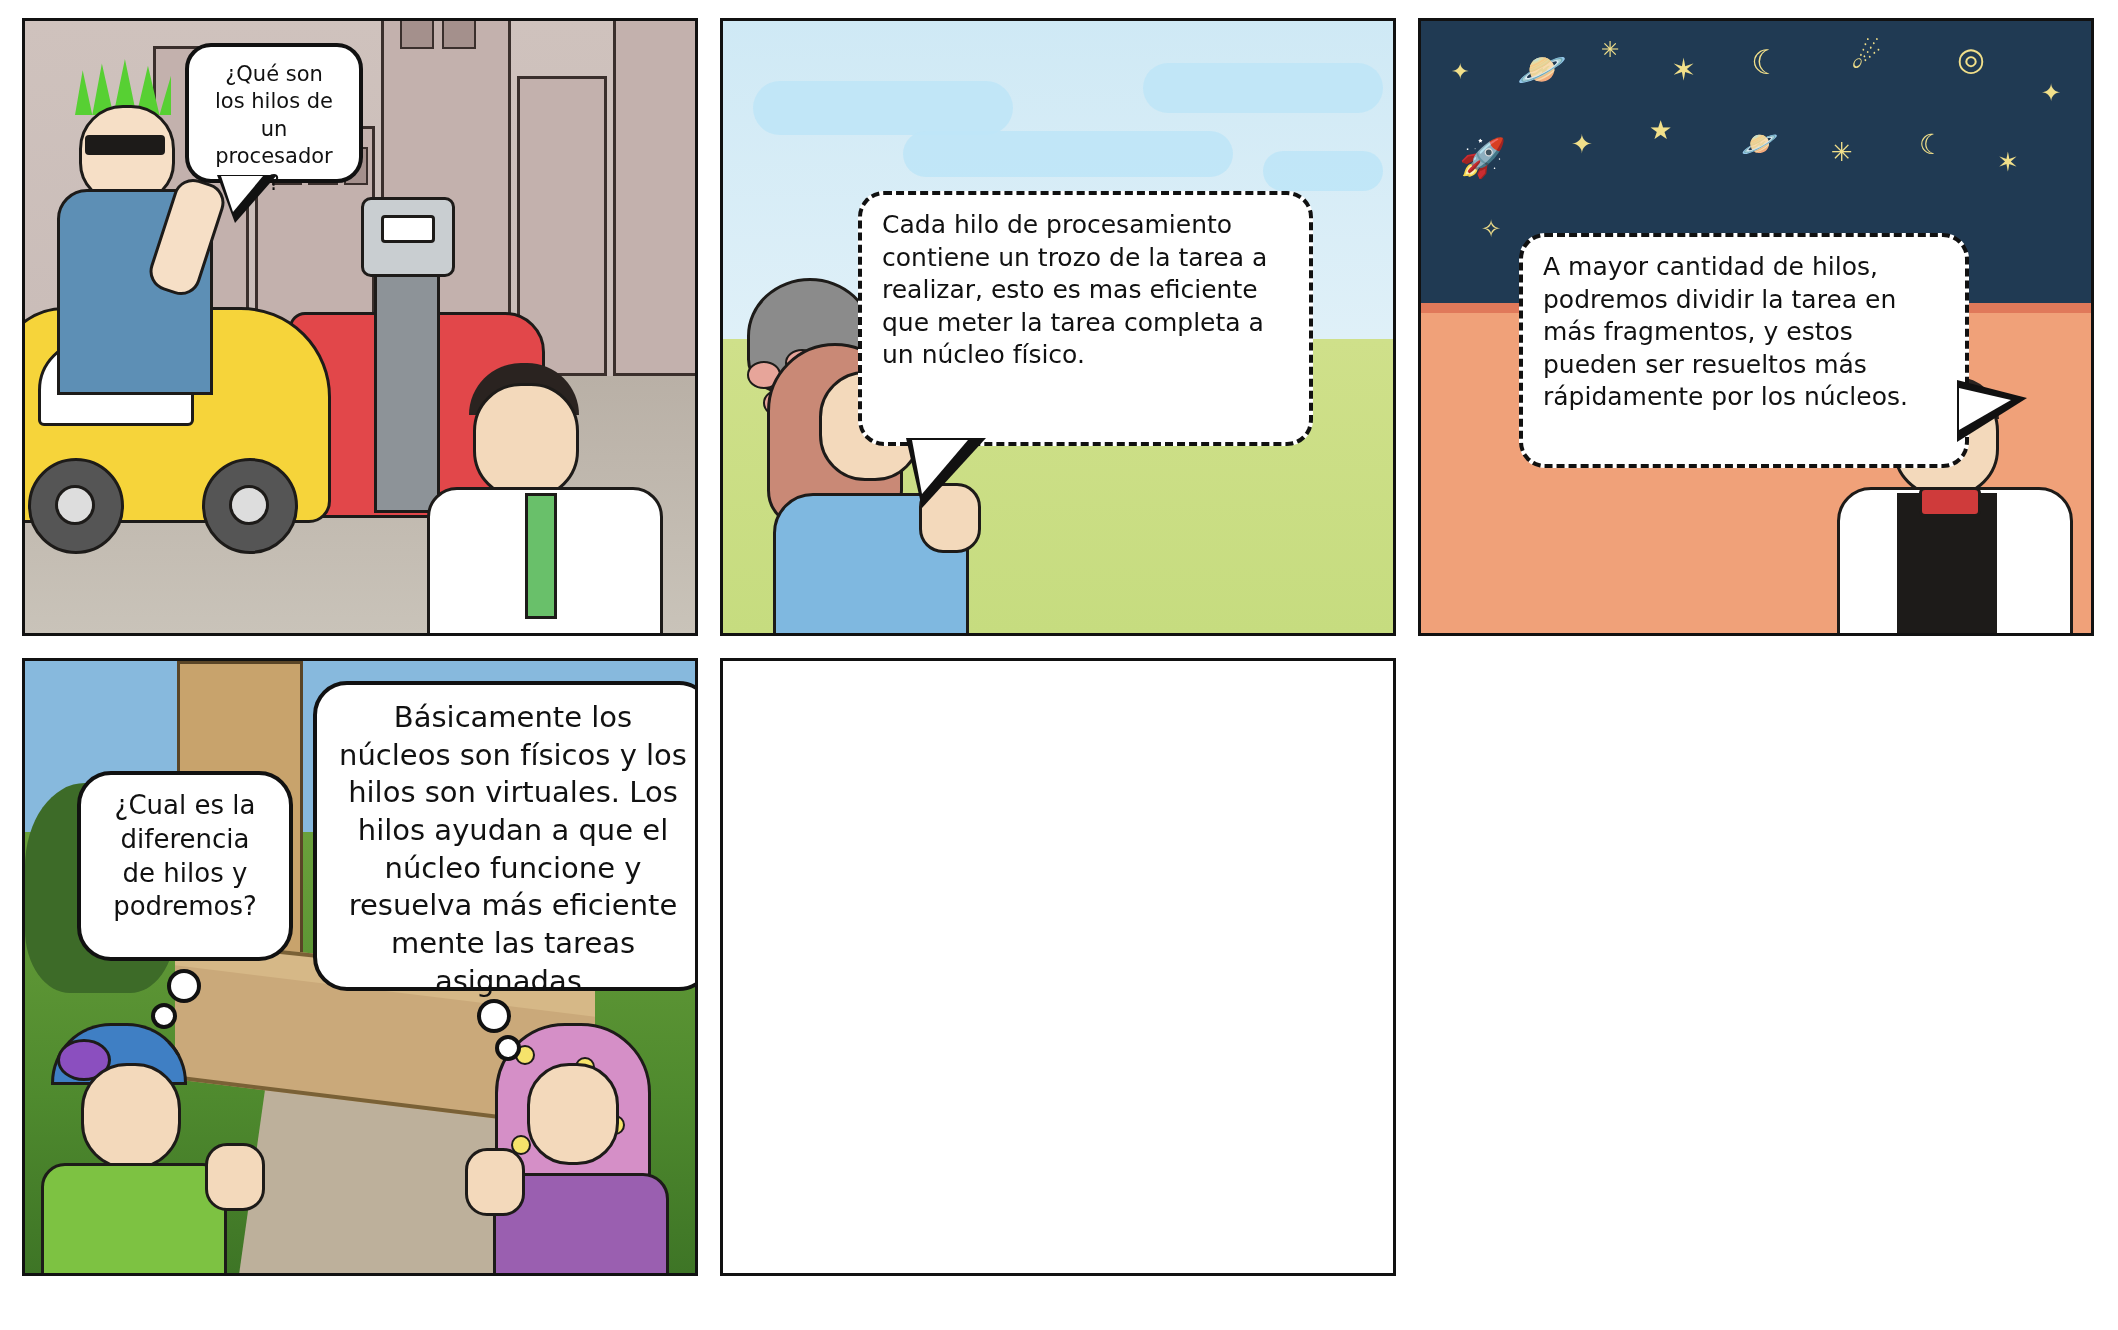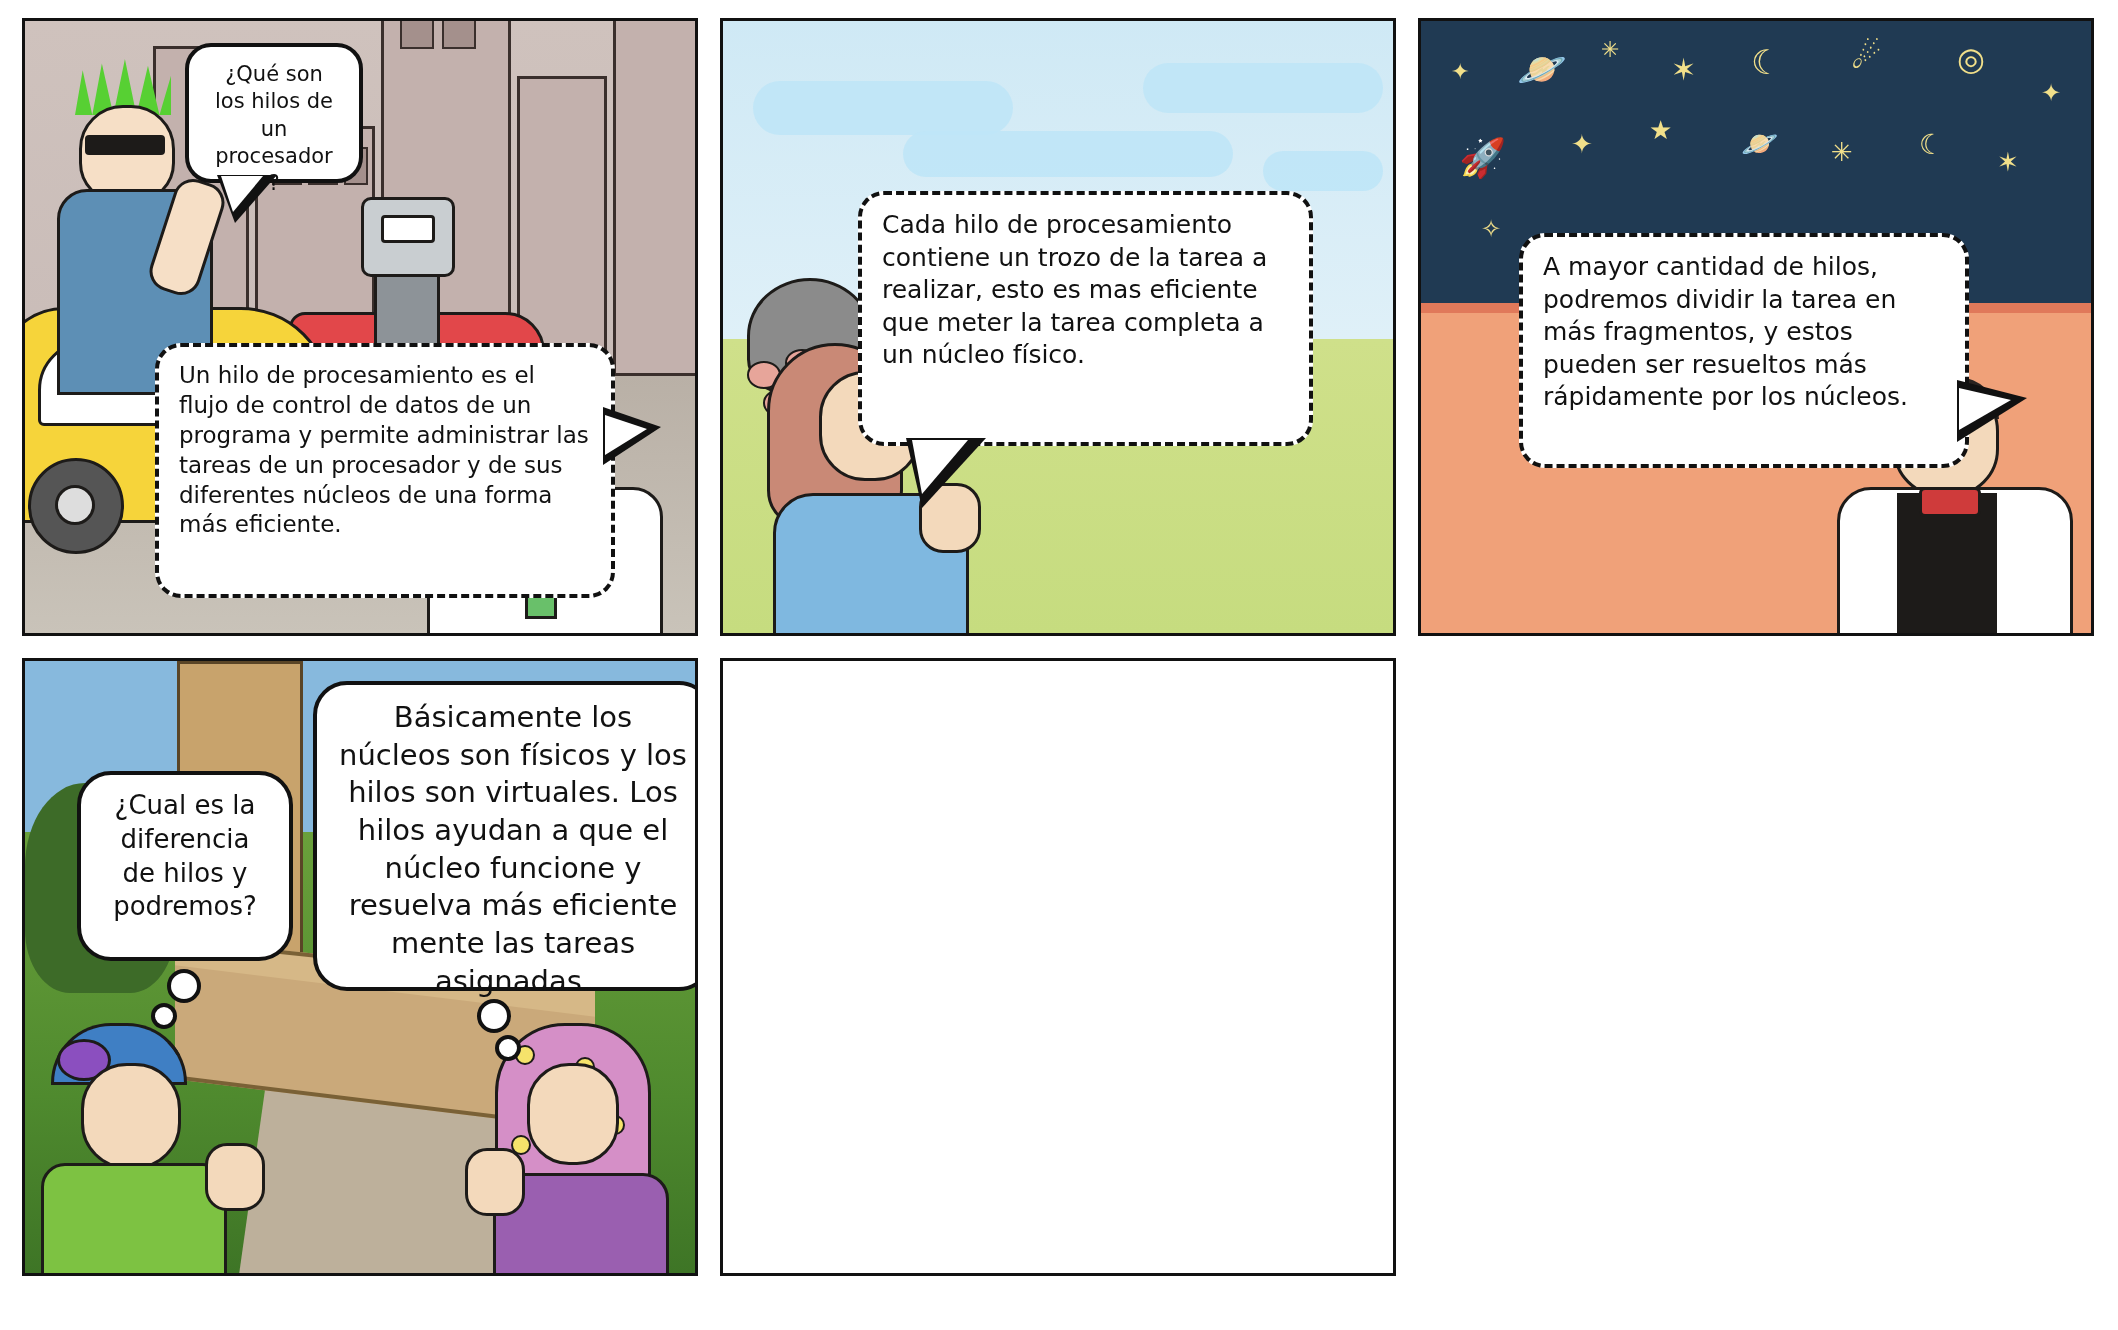--- a/index.html
+++ b/index.html
@@ -287,25 +287,20 @@
         <div class="body"></div>
         <div class="tie"></div>
       </div>
 
       <div class="balloon b1a">
         <span>¿Qué son los hilos de un procesador ?</span>
         <span class="tail-d"></span>
         <span class="tail-i"></span>
       </div>
 
-      <div class="balloon b1b">
-        <span>Un hilo de procesamiento es el flujo de control de datos de un programa y permite administrar las tareas de un procesador y de sus diferentes núcleos de una forma más eficiente.</span>
-        <span class="tail-d"></span>
-        <span class="tail-i"></span>
-      </div>
     </div>
 
     <div class="panel">
       <div class="p2-sky"></div>
       <div class="p2-cloud" style="left:30px;top:60px;width:260px;height:54px;"></div>
       <div class="p2-cloud" style="left:180px;top:110px;width:330px;height:46px;"></div>
       <div class="p2-cloud" style="left:420px;top:42px;width:240px;height:50px;"></div>
       <div class="p2-cloud" style="left:540px;top:130px;width:120px;height:40px;"></div>
       <div class="p2-ground"></div>
       <div class="p2-rock"></div>

